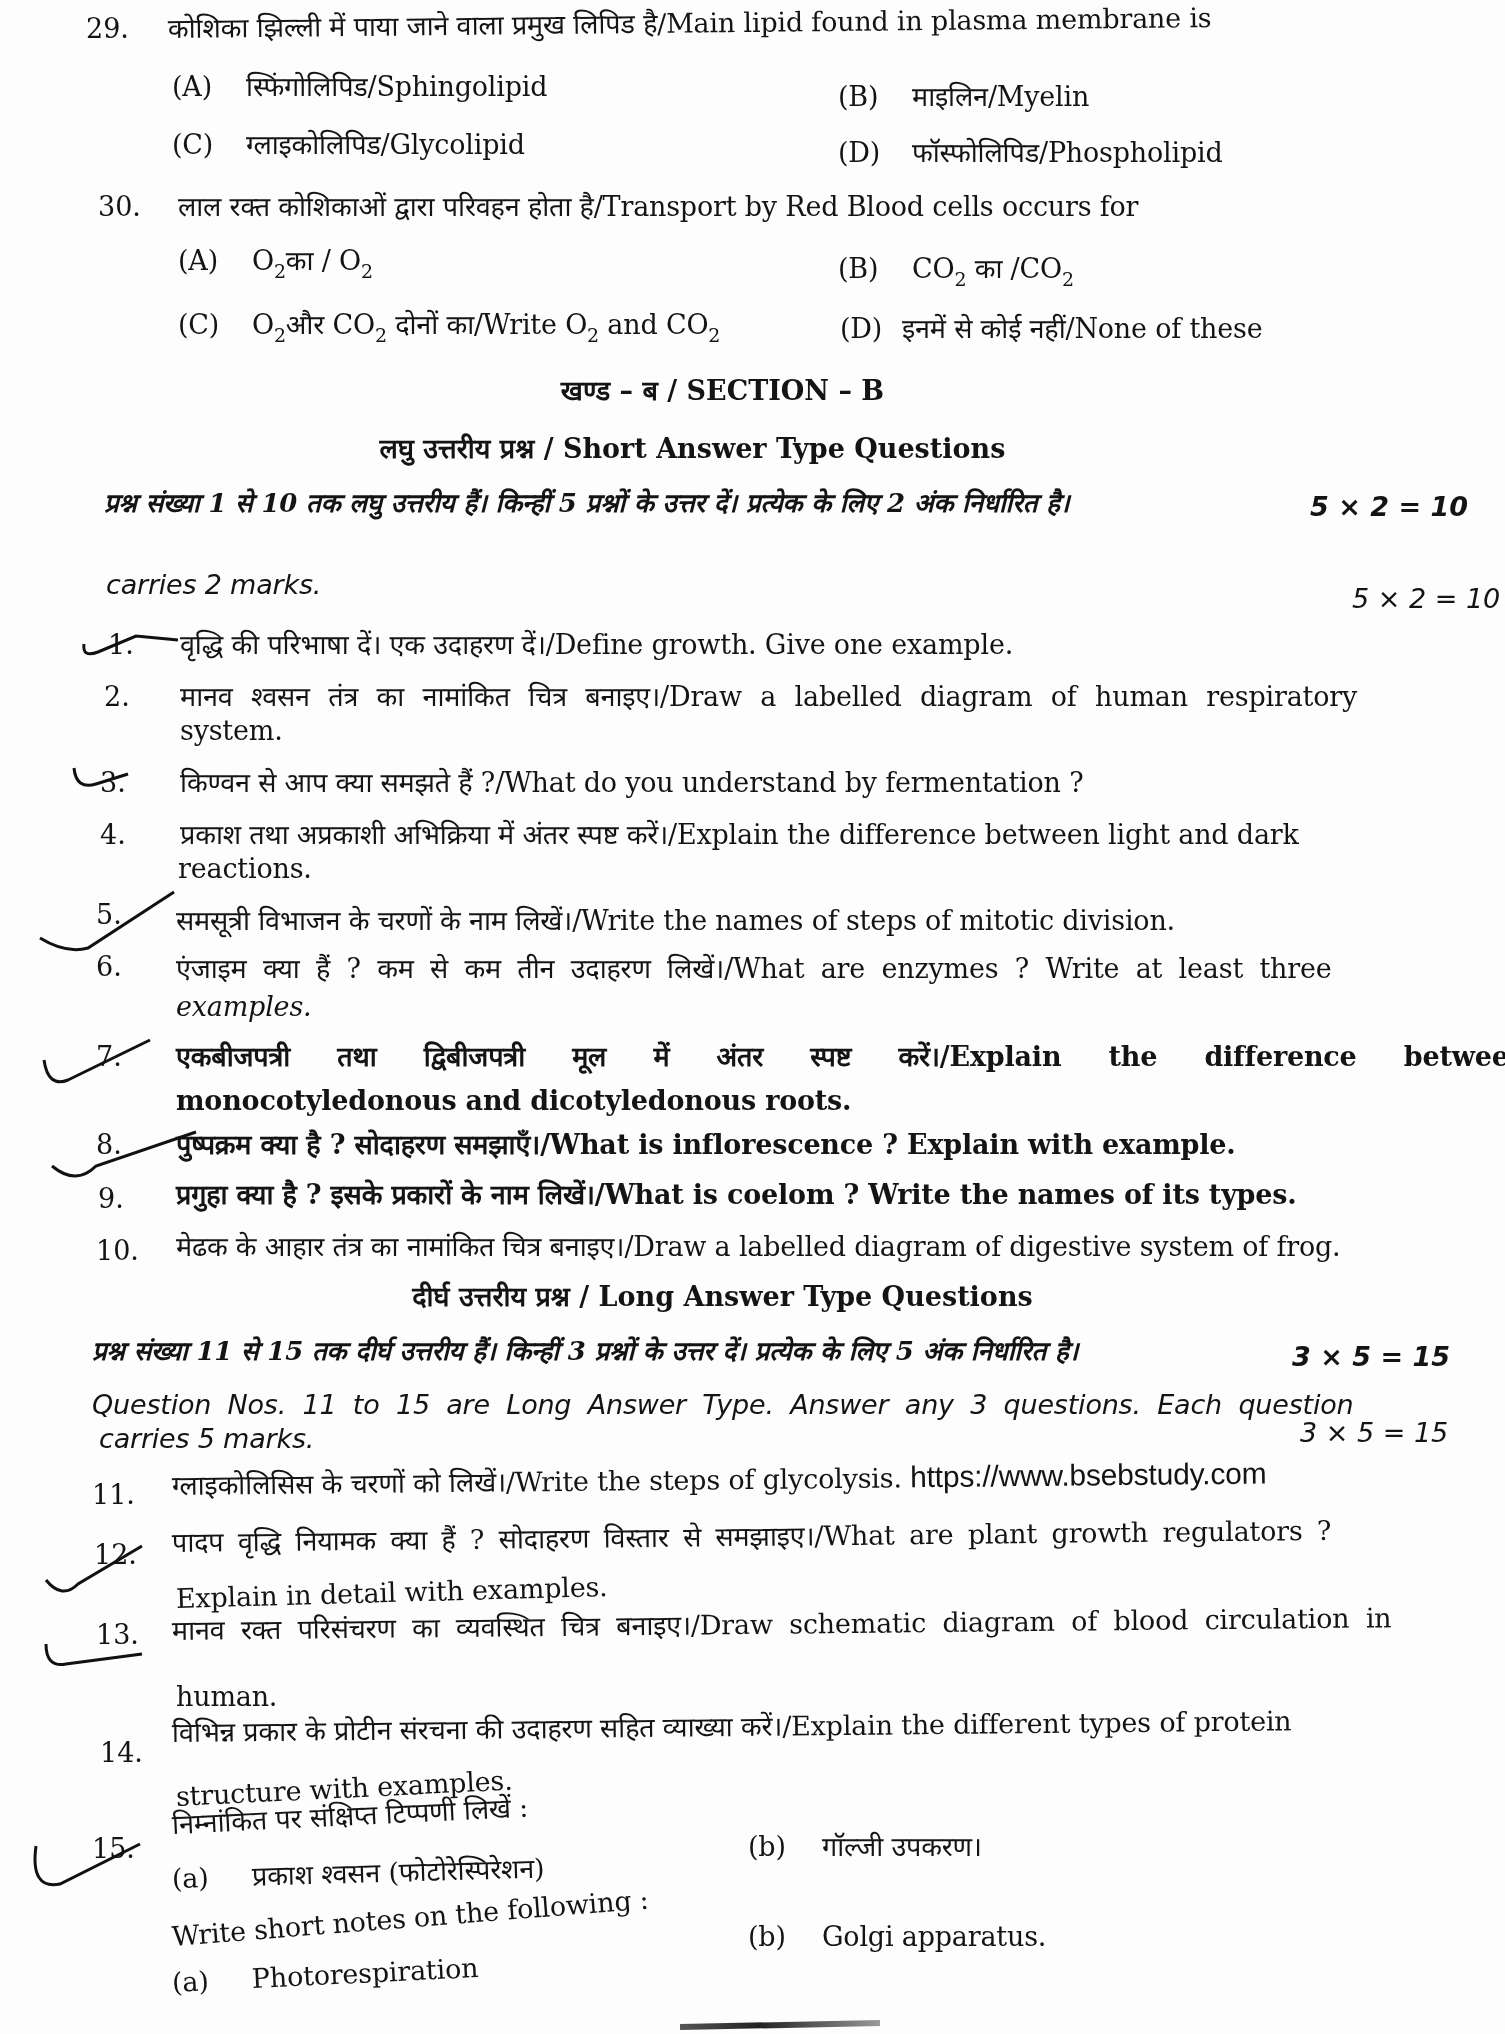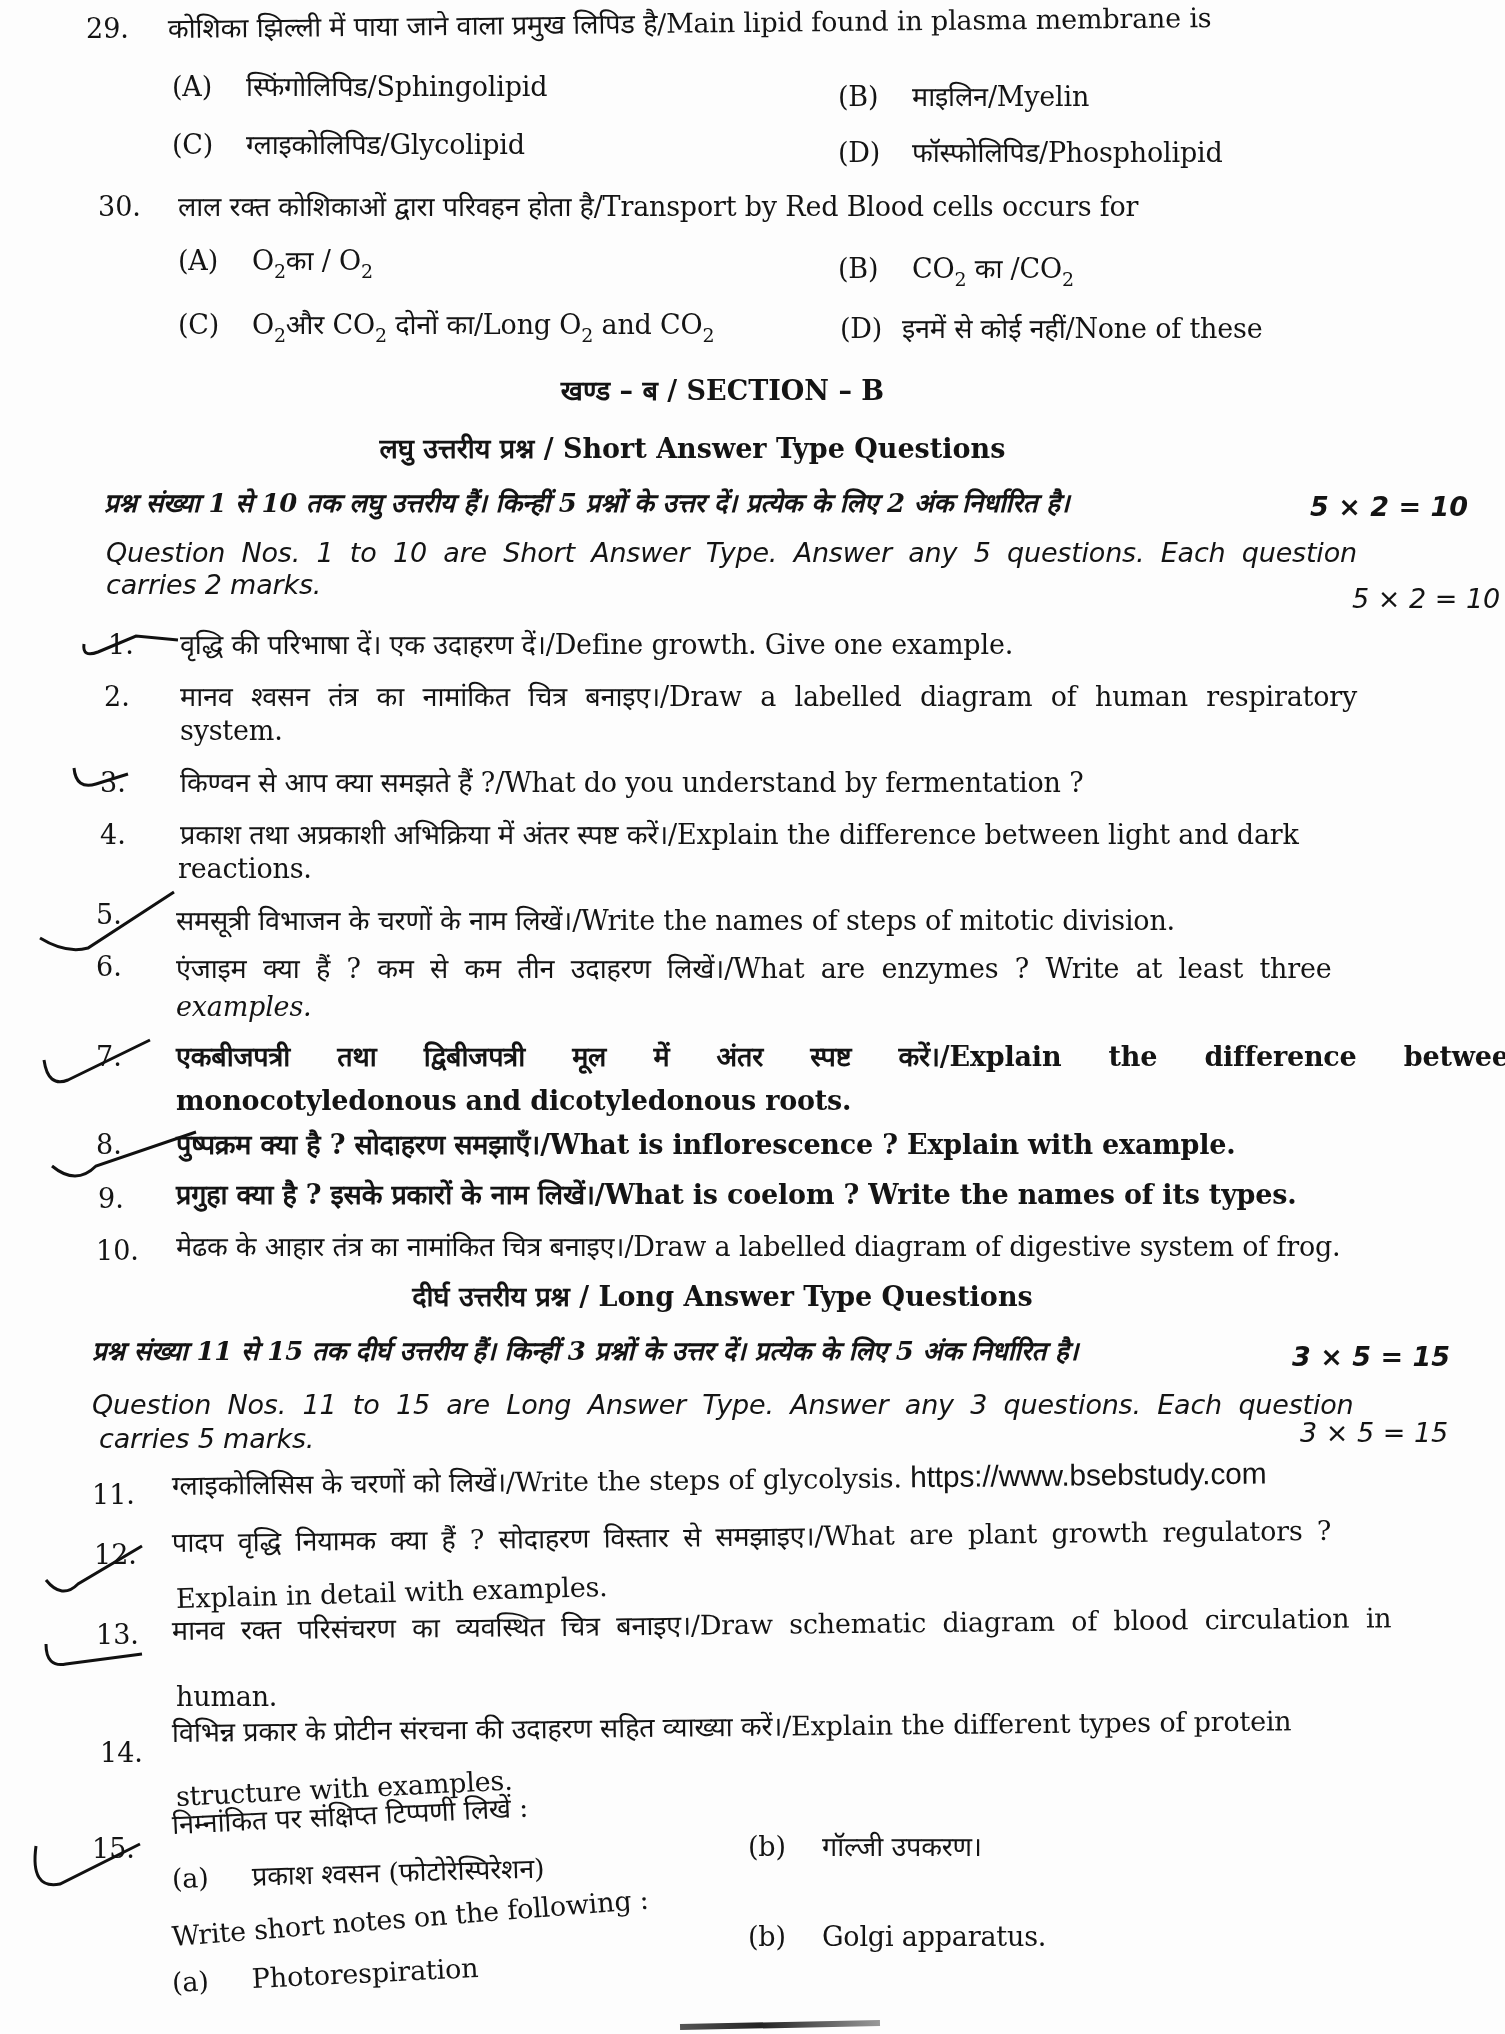--- a/index.html
+++ b/index.html
@@ -61,32 +61,31 @@
 
   <div class="qnum" style="left:98px; top:190px;">30.</div>
   <div class="line" style="left:178px; top:190px;">लाल रक्त कोशिकाओं द्वारा परिवहन होता है/Transport by Red Blood cells occurs for</div>
   <div class="line" style="left:178px; top:244px;">
     <span class="opt-letter">(A)</span><span>O</span><span class="sub">2</span><span>का / O</span><span class="sub">2</span>
   </div>
   <div class="line" style="left:838px; top:252px;">
     <span class="opt-letter">(B)</span><span>CO</span><span class="sub">2</span><span> का /CO</span><span class="sub">2</span>
   </div>
   <div class="line" style="left:178px; top:308px;">
-    <span class="opt-letter">(C)</span><span>O</span><span class="sub">2</span><span>और CO</span><span class="sub">2</span><span> दोनों का/Long O</span><span class="sub">2</span><span> and CO</span><span class="sub">2</span>
+    <span class="opt-letter">(C)</span><span>O</span><span class="sub">2</span><span>और CO</span><span class="sub">2</span><span> दोनों का/Write O</span><span class="sub">2</span><span> and CO</span><span class="sub">2</span>
   </div>
   <div class="line" style="left:840px; top:312px;">
     <span class="opt-letter" style="width:62px">(D)</span><span>इनमें से कोई नहीं/None of these</span>
   </div>
 
   <div class="center-head" style="top:374px; left:-30px;">खण्ड – ब / SECTION – B</div>
 
   <div class="center-head" style="top:432px; left:-60px;">लघु उत्तरीय प्रश्न /  Short Answer Type Questions</div>
   <div class="line hi-inst" style="left:104px; top:486px;">प्रश्न संख्या 1 से 10 तक लघु उत्तरीय हैं। किन्हीं 5 प्रश्नों के उत्तर दें। प्रत्येक के लिए 2 अंक निर्धारित है।</div>
   <div class="marks bold" style="left:1310px; top:490px;">5 × 2 = 10</div>
-  <div class="line italic-inst" style="left:106px; top:536px; word-spacing:8px;">Question Nos. 1 to 10 are Short Answer Type. Answer any 5 questions. Each question</div>
   <div class="line italic-inst" style="left:106px; top:568px;">carries 2 marks.</div>
   <div class="marks" style="left:1352px; top:582px;">5 × 2 = 10</div>
 
   <div class="qnum" style="left:108px; top:628px;">1.</div>
   <div class="line" style="left:180px; top:628px;">वृद्धि की परिभाषा दें। एक उदाहरण दें।/Define growth. Give one example.</div>
 
   <div class="qnum" style="left:104px; top:680px;">2.</div>
   <div class="line" style="left:180px; top:680px; word-spacing:10px;">मानव श्वसन तंत्र का नामांकित चित्र बनाइए।/Draw a labelled diagram of human respiratory</div>
   <div class="line" style="left:180px; top:714px;">system.</div>
 

